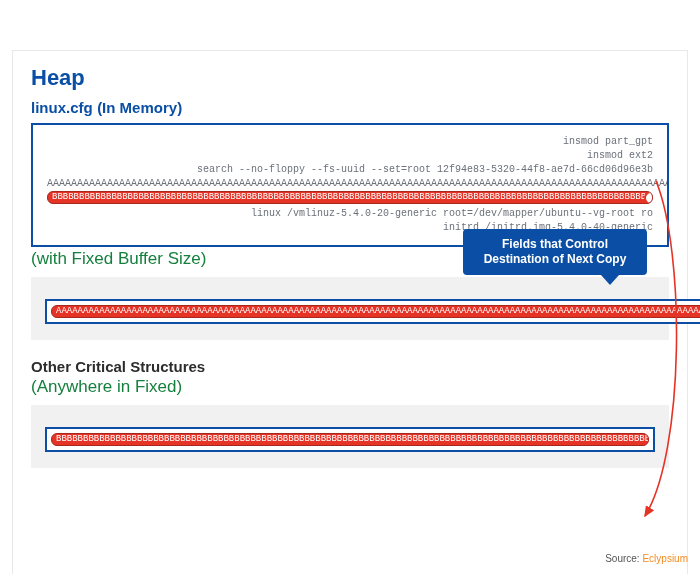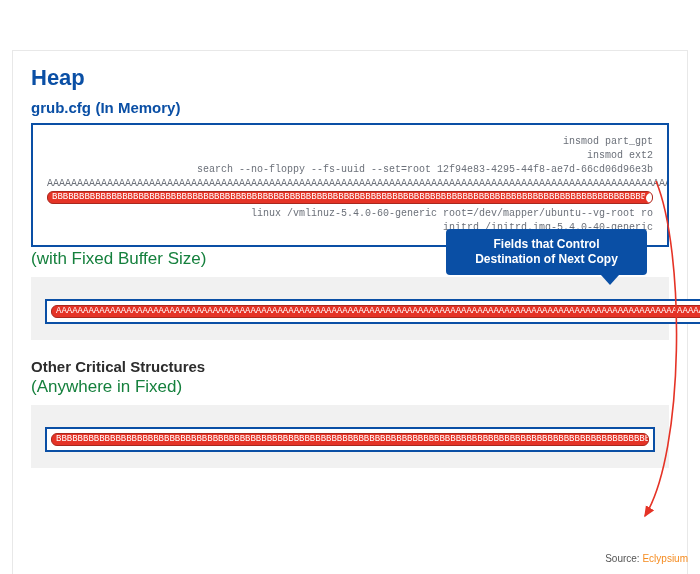--- a/index.html
+++ b/index.html
@@ -103,21 +103,21 @@
     position: absolute;
     right: 22px;
     top: -48px;
     background: #0a4fa5;
     color: #fff;
     font-size: 12px;
     font-weight: 700;
     text-align: center;
     padding: 8px 14px;
     border-radius: 4px;
-    width: 201px;
+    width: 184px;
     line-height: 15px;
   }
   .callout::after {
     content:"";
     position:absolute;
     bottom:-10px;
     right:28px;
     border-width:10px 9px 0 9px;
     border-style:solid;
     border-color:#0a4fa5 transparent transparent transparent;
@@ -126,31 +126,31 @@
   svg.arrow { position:absolute; pointer-events:none; top:0; left:0; }
 </style>
 </head>
 <body>
 
 <div class="panel">
 
   <div class="heap-title">Heap</div>
 
   <div>
-    <span class="subhead">grub.cfg</span>
+    <span class="subhead">linux.cfg</span>
     <span class="subhead hint"> (In Memory)</span>
   </div>
 
   <div class="grub-box">
     <span class="line">insmod part_gpt</span>
     <span class="line">insmod ext2</span>
-    <span class="line">search --no-floppy --fs-uuid --set=root 12f94e83-4295-44f8-ae7d-66cd06d96e3b</span>
+    <span class="line">search --no-floppy --fs-uuid --set=root 12f94e83-5320-44f8-ae7d-66cd06d96e3b</span>
     <span class="line">AAAAAAAAAAAAAAAAAAAAAAAAAAAAAAAAAAAAAAAAAAAAAAAAAAAAAAAAAAAAAAAAAAAAAAAAAAAAAAAAAAAAAAAAAAAAAAAAAAAAAAAAAAAAAAAAAAAAAAAAAAAAAAAA</span>
     <div class="overflow-bar wcircle" id="src-bar">BBBBBBBBBBBBBBBBBBBBBBBBBBBBBBBBBBBBBBBBBBBBBBBBBBBBBBBBBBBBBBBBBBBBBBBBBBBBBBBBBBBBBBBBBBBBBBBBBBBBBBBBBBBBBBBBBBBBBBBBBBBBBBBBBBBBBBBBBBBBBBBBBBBBBBBBBBBB</div>
-    <span class="line" style="margin-top:3px">linux   /vmlinuz-5.4.0-60-generic root=/dev/mapper/ubuntu--vg-root ro</span>
+    <span class="line" style="margin-top:3px">linux   /vmlinuz-5.4.0-20-generic root=/dev/mapper/ubuntu--vg-root ro</span>
     <span class="line">initrd  /initrd.img-5.4.0-40-generic</span>
   </div>
 
   <div class="section-sub">(with Fixed Buffer Size)</div>
 
   <div class="greybox" style="position:relative">
     <div class="callout">
       <span>Fields that Control</span><br>
       <span>Destination of Next Copy</span>
     </div>

